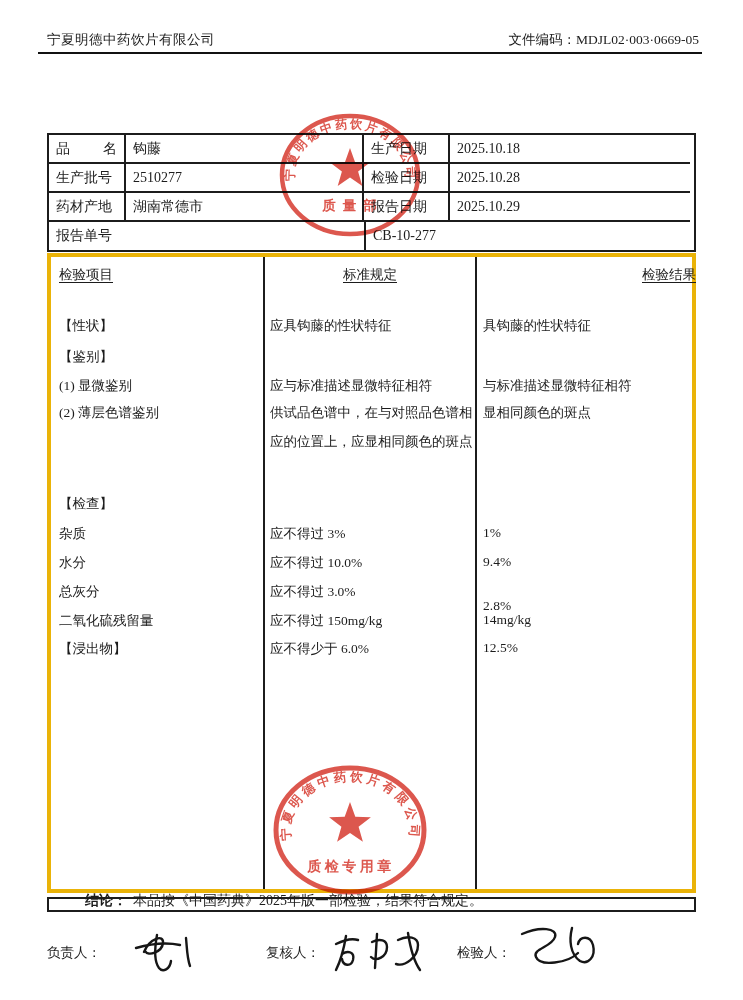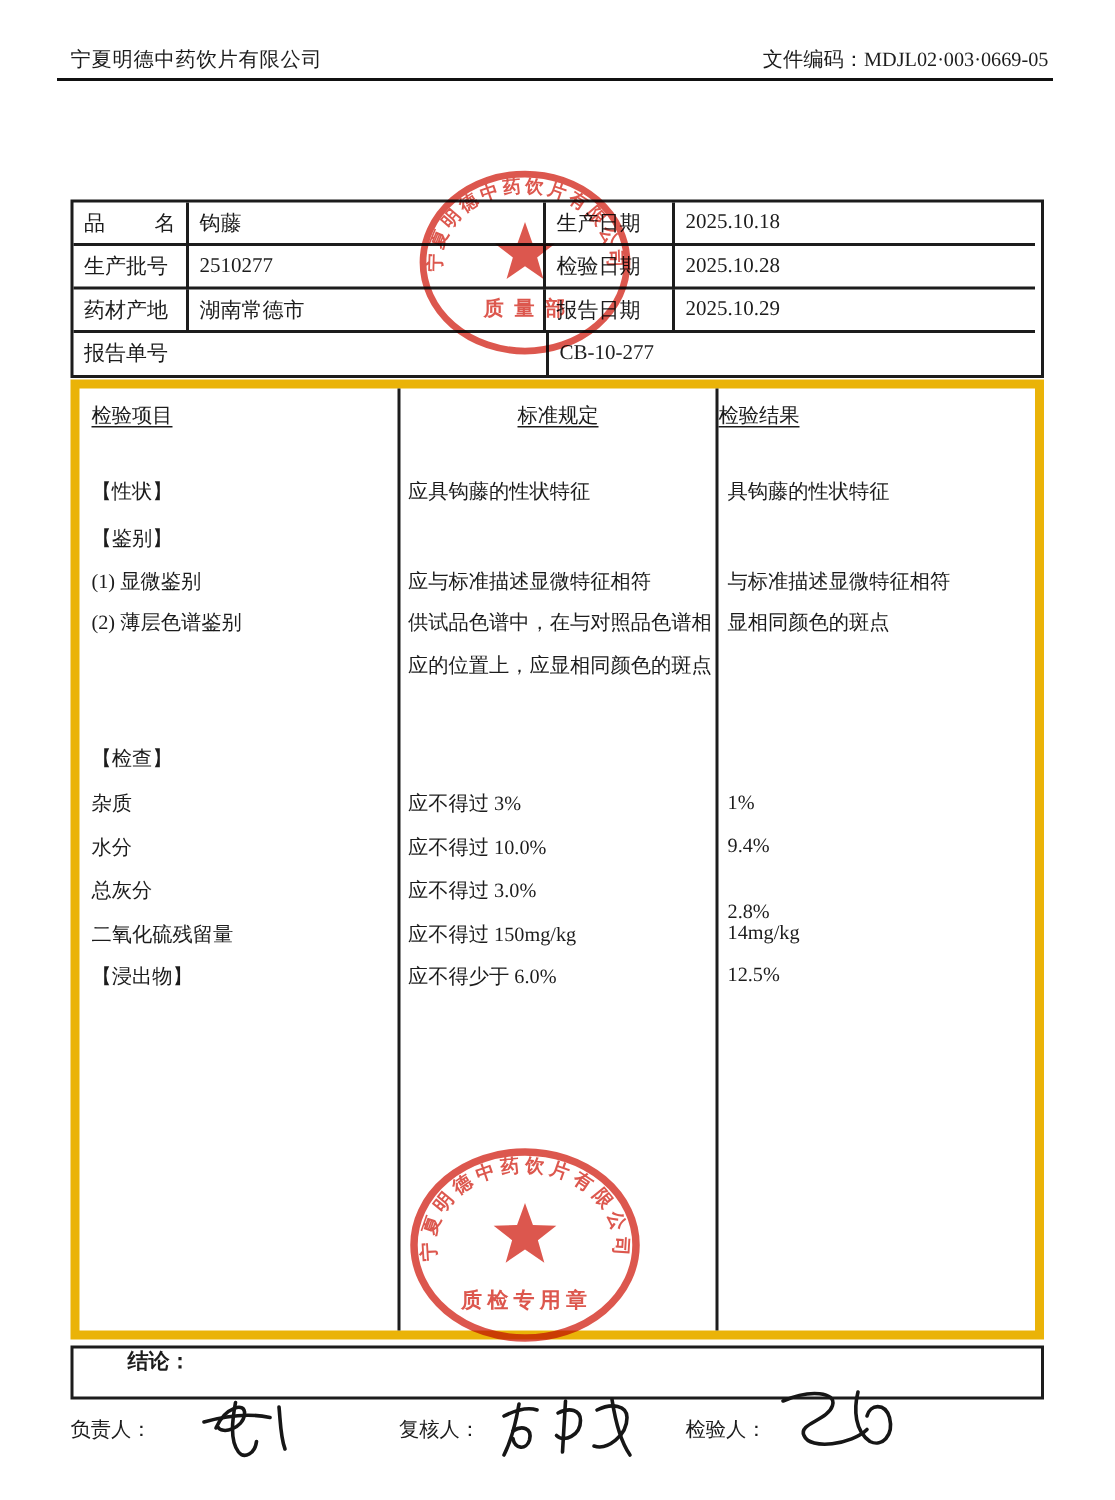--- a/index.html
+++ b/index.html
@@ -16,29 +16,29 @@
       display:grid;grid-template-columns:77px 238px 86px 240px;grid-template-rows:29px 29px 29px 28px;
       box-sizing:border-box;font-size:14px;}
   .t1 > div{border-right:2px solid #1c1c1c;border-bottom:2px solid #1c1c1c;
       display:flex;align-items:center;padding:0 7px;box-sizing:border-box;white-space:nowrap;}
   .t1 > .noR{border-right:none;}
   .t1 > .noB{border-bottom:none;}
   .t1 .lab{justify-content:space-between;}
   .t1 .just{width:100%;display:flex;justify-content:space-between;}
   .sp2{grid-column:span 2;}
   
-  .t2{left:47px;top:253px;width:649px;height:640px;border:6px solid #eab308;box-sizing:border-box;font-size:13.5px;}
+  .t2{left:47px;top:253px;width:649px;height:640px;border:4px solid #eab308;box-sizing:border-box;font-size:13.5px;}
   .t2 .vline{position:absolute;top:0;width:2px;height:100%;background:#1c1c1c;}
   .ihdr span{position:absolute;text-decoration:underline;text-underline-offset:3px;}
   .irow div{position:absolute;white-space:nowrap;}
   .col-std{left:219px;width:205px;}
   .col-res{left:432px;width:215px;}
   
-  .concl{left:47px;top:897px;width:649px;height:36px;border:2px solid #1c1c1c;box-sizing:border-box;
-         display:flex;align-items:flex-start;padding-left:36px;font-size:14px;}
+  .concl{left:47px;top:897px;width:649px;height:15px;border:2px solid #1c1c1c;box-sizing:border-box;
+         display:flex;align-items:flex-end;padding-left:36px;font-size:14px;}
   .concl b{margin-right:6px;}
   
   .sig-label{font-size:13.5px;top:944px;}
   .stamp{mix-blend-mode:multiply;opacity:.9;}
   .stamp text{font-family:"Liberation Serif","DejaVu Serif",serif;font-weight:bold;}
   .signature path{fill:none;stroke:#161616;stroke-width:2.4;stroke-linecap:round;stroke-linejoin:round;}
 </style>
 </head>
 <body>
 
@@ -73,21 +73,21 @@
     <div class="sp2 noR noB" style="border-left:2px solid #1c1c1c;">CB-10-277</div>
   </div>
 
   <div class="abs t2">
     <div class="vline" style="left:212px;"></div>
     <div class="vline" style="left:424px;"></div>
 
     <div class="ihdr">
       <span style="left:8px;top:9px;">检验项目</span>
       <span style="left:214px;top:9px;width:210px;text-align:center;">标准规定</span>
-      <span style="left:426px;top:9px;width:219px;text-align:left;">检验结果</span>
+      <span style="left:426px;top:9px;width:219px;text-align:right;">检验结果</span>
     </div>
 
     <div class="irow">
       <div style="left:8px;top:60px;">【性状】</div>
       <div class="col-std" style="top:60px;">应具钩藤的性状特征</div>
       <div class="col-res" style="top:60px;">具钩藤的性状特征</div>
     </div>
     <div class="irow">
       <div style="left:8px;top:91px;">【鉴别】</div>
     </div>
@@ -153,20 +153,21 @@
     <ellipse cx="79" cy="67" rx="74" ry="62" fill="none" stroke="#d9453a" stroke-width="5"></ellipse>
     <text font-size="12.5" letter-spacing="3.5" fill="#d9453a">
       <textPath href="#arcLow" startOffset="50%" text-anchor="middle">宁夏明德中药饮片有限公司</textPath>
     </text>
     <polygon points="79,39 84.3,53.7 99.9,54.2 87.6,63.8 91.9,78.8 79,70 66.1,78.8 70.4,63.8 58.1,54.2 73.7,53.7" fill="#d9453a"></polygon>
     <text x="80" y="108" text-anchor="middle" font-size="14" letter-spacing="3.5" fill="#d9453a">质检专用章</text>
   </svg>
 
   <div class="abs concl">
     <b>结论：</b>
+    <span>本品按《中国药典》2025年版一部检验，结果符合规定。</span>
   </div>
 
   <div class="abs sig-label" style="left:47px;">负责人：</div>
   <div class="abs sig-label" style="left:266px;">复核人：</div>
   <div class="abs sig-label" style="left:457px;">检验人：</div>
 
   <svg class="abs signature" style="left:130px;top:930px;" width="80" height="44" viewBox="0 0 80 44">
     <path d="M14,22 C20,8 34,4 33,13 C32,22 18,27 15,21"></path>
     <path d="M27,5 C25,16 23,30 29,38 C33,43 40,39 41,31"></path>
     <path d="M6,18 C20,14 36,12 50,15"></path>

